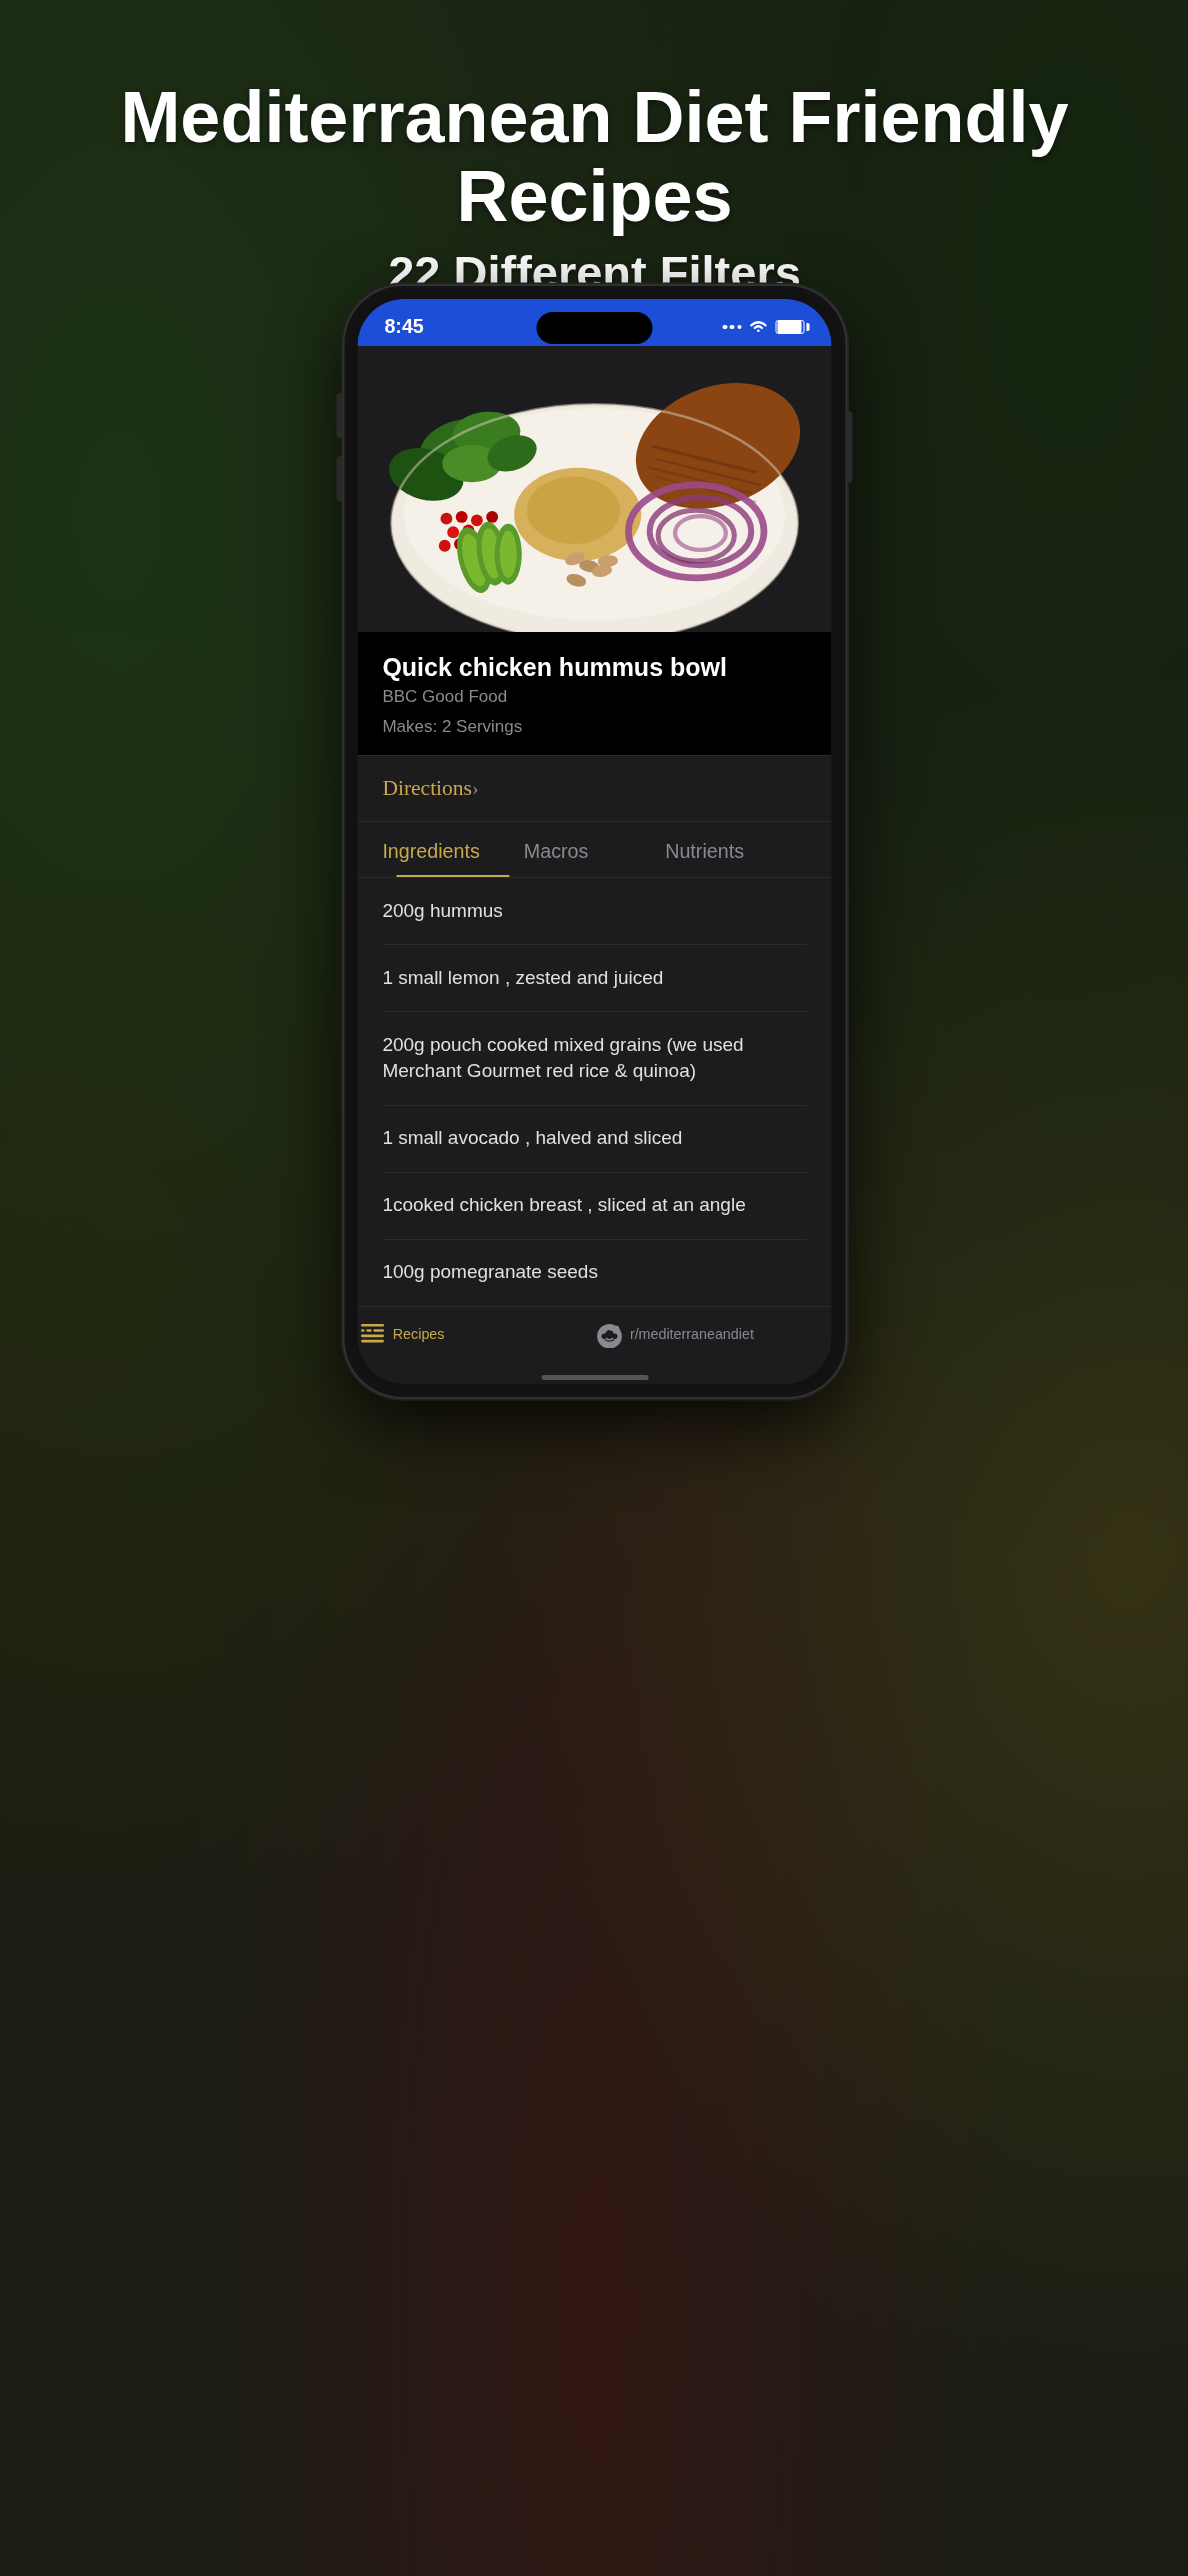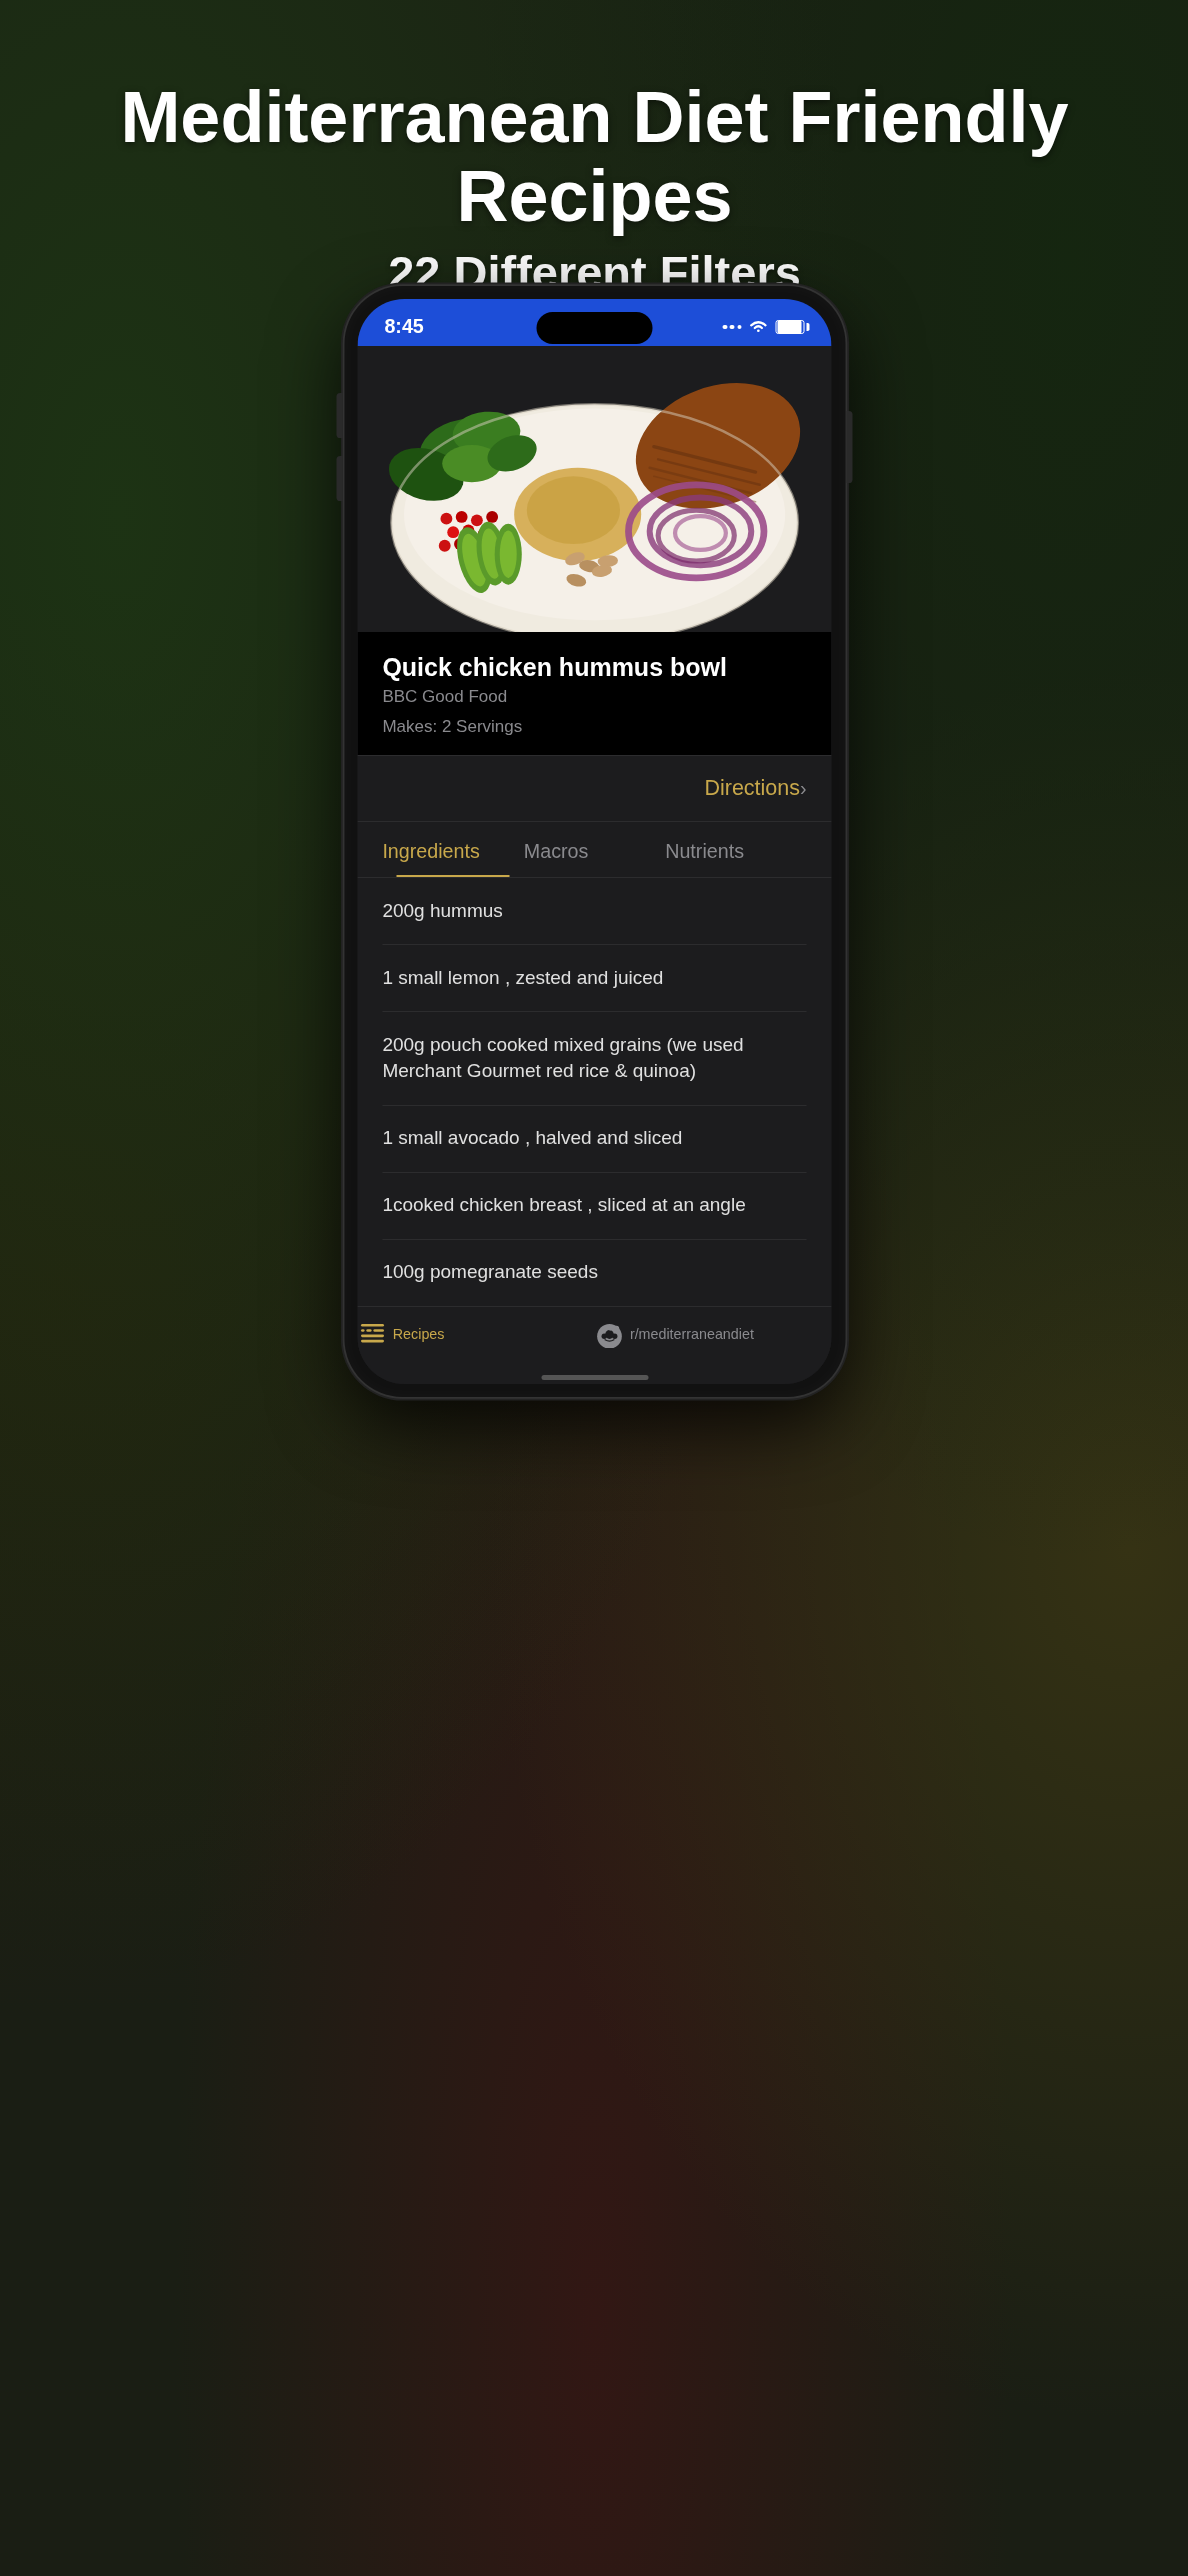--- a/index.html
+++ b/index.html
@@ -210,21 +210,22 @@
     }
 
     
     .directions-row {
       background: #1c1c1e;
       border-top: 0.9px solid #2c2c2e;
       border-bottom: 0.9px solid #2c2c2e;
       padding: 19.7px 25px;
       display: flex;
       align-items: center;
-      justify-content: flex-end;
+      justify-content: flex-start;
+      font-family: Liberation Serif, serif;
     }
 
     .directions-label {
       color: #c8a84b;
       font-size: 21.5px;
       font-weight: 500;
     }
 
     .chevron-right {
       color: #8a8a8e;

